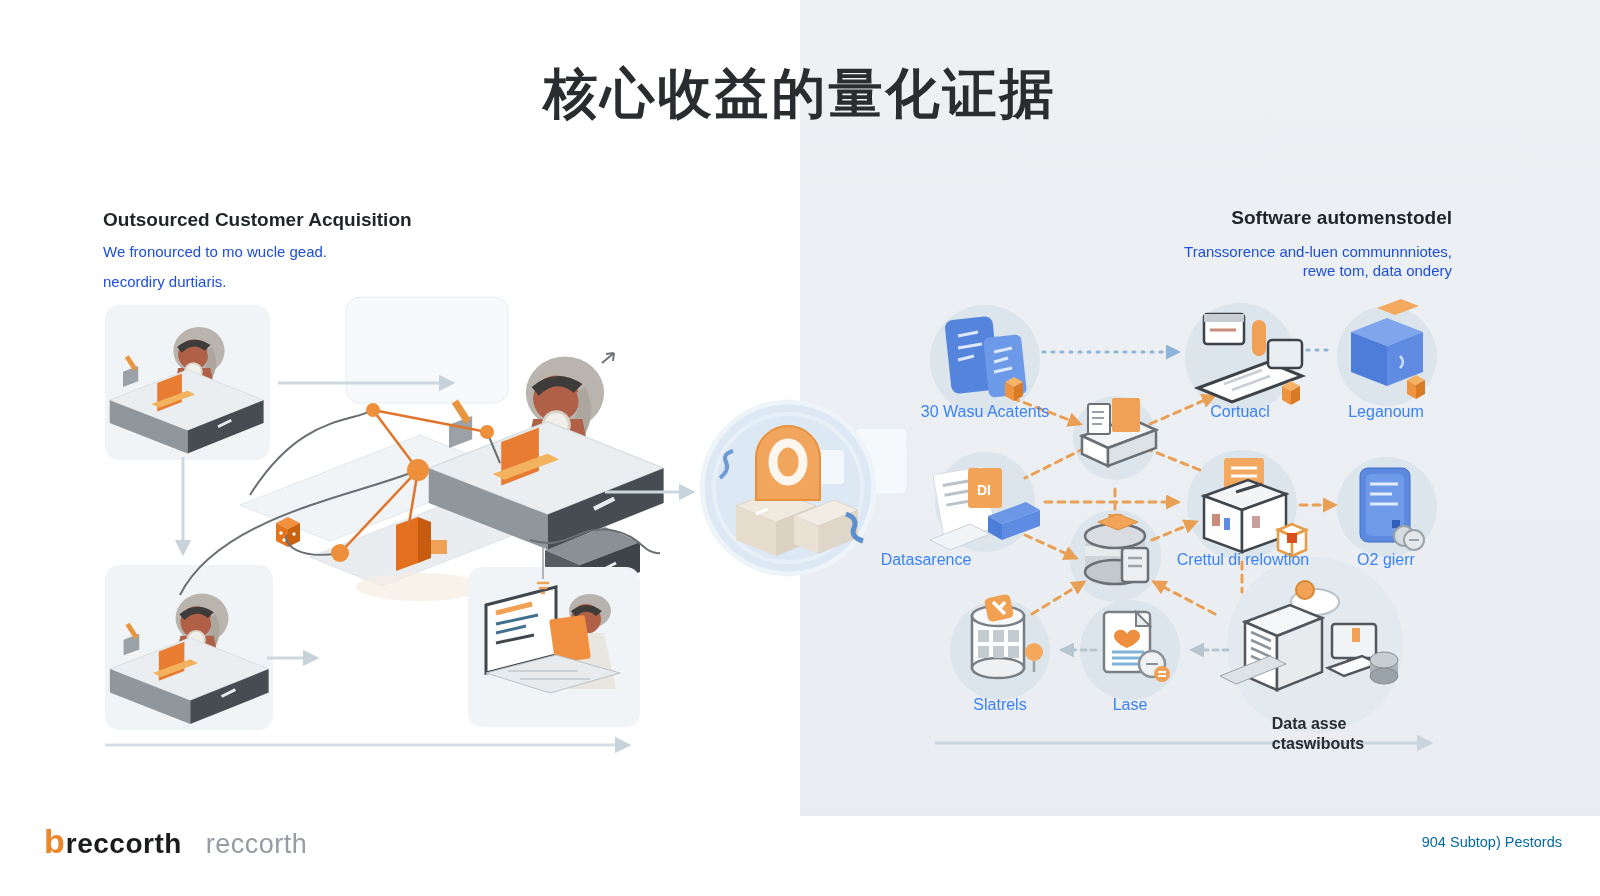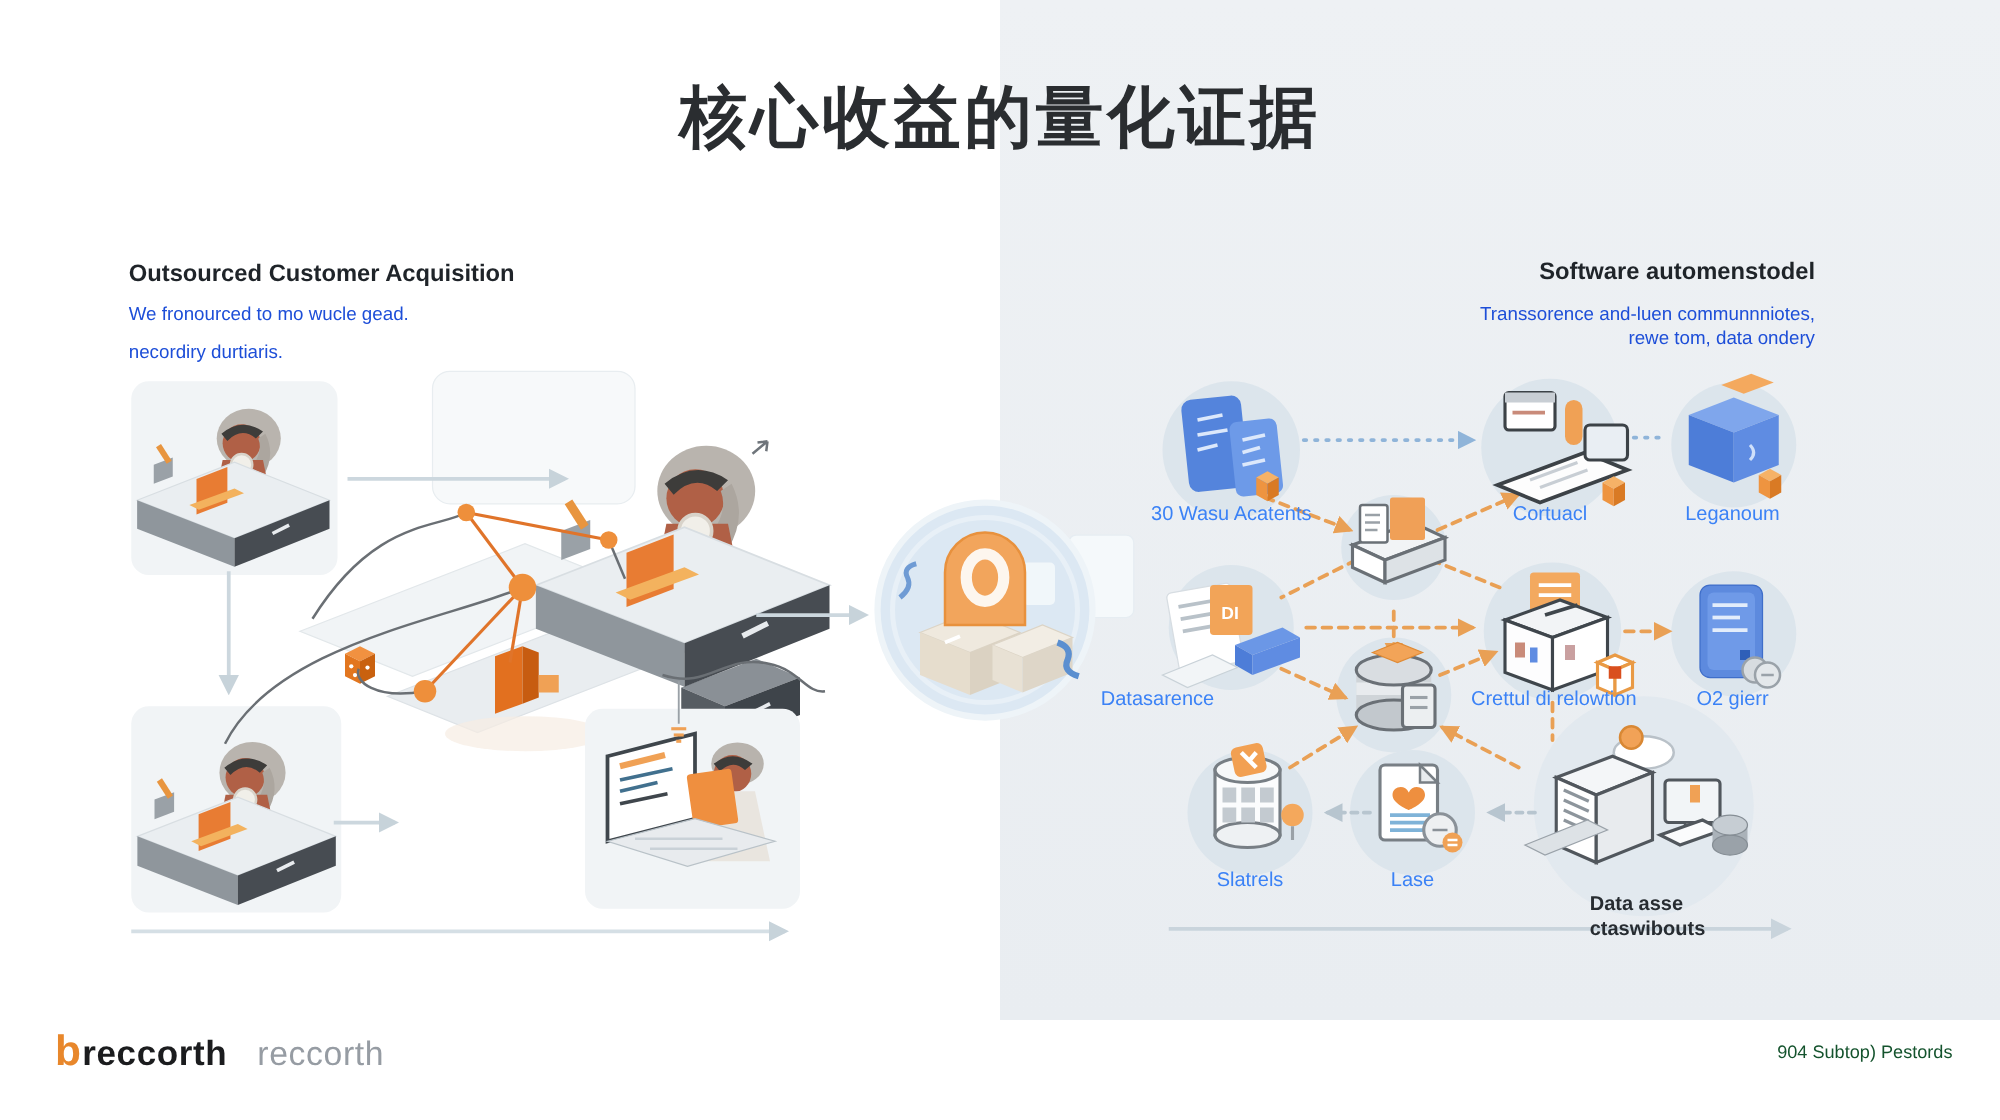--- a/index.html
+++ b/index.html
@@ -15,21 +15,21 @@
   #left-sub2{left:103px;top:272px;}
   #right-head-block{right:148px;top:207px;text-align:right;}
   #right-sub1{right:148px;top:242px;text-align:right;}
   #right-sub2{right:148px;top:261px;text-align:left;}
   .node-label{position:absolute;transform:translateX(-50%);font-size:16px;color:#3b82f6;white-space:nowrap;}
   .node-label.bold{font-weight:700;color:#272c31;text-align:left;line-height:20px;}
   #footer-logo{left:44px;top:822px;display:flex;align-items:baseline;}
   #logo-mark{font-size:34px;font-weight:800;color:#e8872b;margin-right:1px;}
   #logo-name{font-size:28px;font-weight:700;color:#1b1c1e;letter-spacing:.5px;}
   #logo-suffix{font-size:27px;font-weight:400;color:#969ca3;margin-left:24px;letter-spacing:.5px;}
-  #page-info{right:38px;top:834px;font-size:14.5px;color:#14532d;}
+  #page-info{right:38px;top:834px;font-size:14.5px;color:#0369a1;}
   svg{display:block;}
 </style>
 </head>
 <body>
 
 <div id="stage">
 
   <div id="gray-panel" class="abs"></div>
 
   <div id="slide-title" class="abs">核心收益的量化证据</div>

